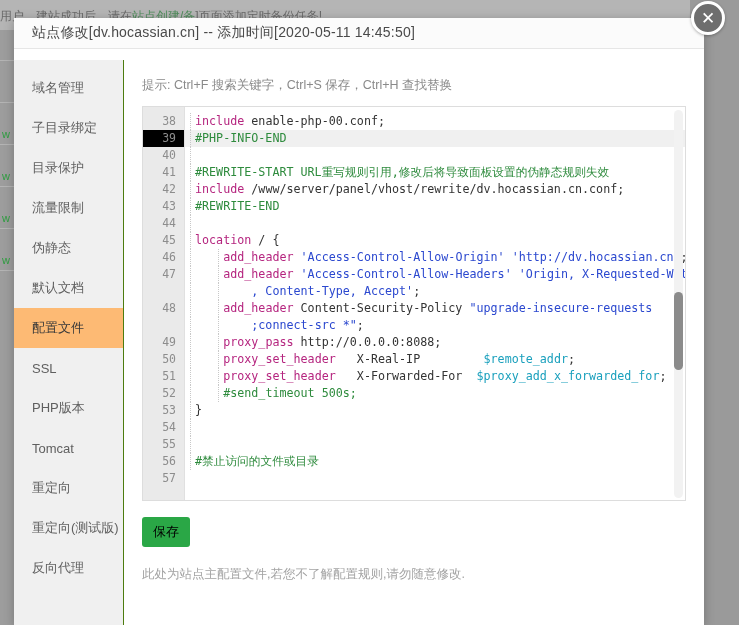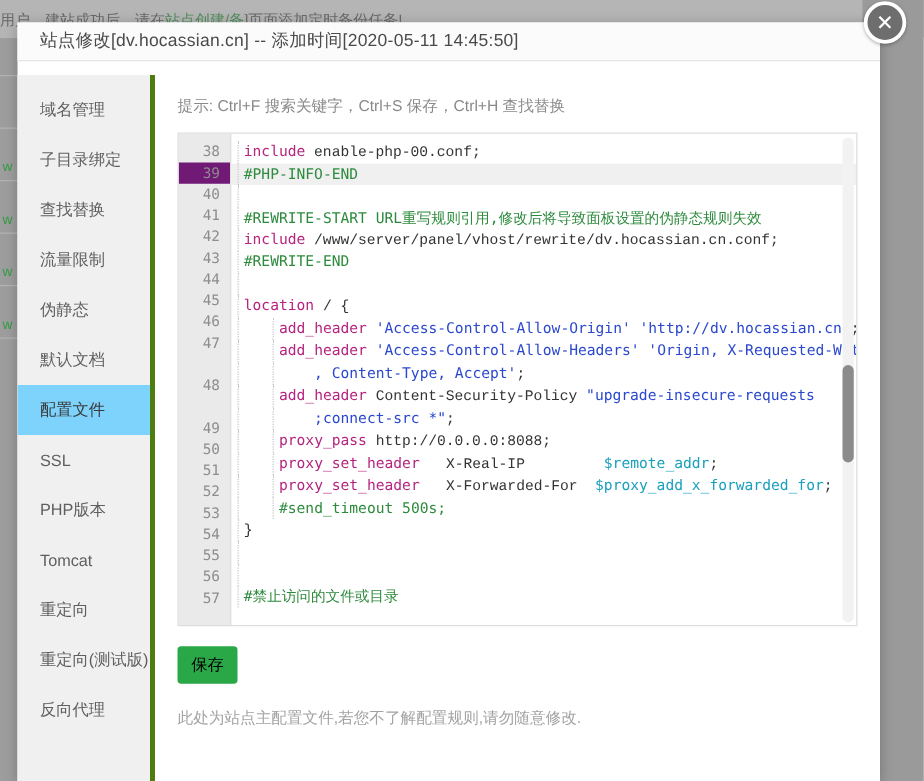--- a/index.html
+++ b/index.html
@@ -81,36 +81,36 @@
   .modal-body {
     position: absolute;
     left: 0; top: 42px; right: 0; bottom: 0;
     display: flex;
   }
 
   
   #sidebar {
     width: 110px;
     background: #f0f0f0;
-    border-right: 4px solid #4d7c0f;
+    border-right: 1px solid #4d7c0f;
     padding-top: 8px;
     flex: 0 0 110px;
     overflow: hidden;
   }
   .side-item {
     height: 40px;
     display: flex; align-items: center;
     padding-left: 18px;
     font-size: 13px;
     color: #5f5f5f;
     cursor: pointer;
     white-space: nowrap;
   }
   .side-item.active {
-    background: #7dd3fc;
+    background: #fdba74;
     color: #3a3a3a;
   }
 
   
   #content {
     flex: 1 1 auto;
     position: relative;
     padding: 0 18px;
     overflow: hidden;
     border-radius: 27px;
@@ -141,21 +141,21 @@
     padding-top: 6px;
   }
   .gut-num {
     font-size: 11.5px;
     color: #8d8d8d;
     text-align: right;
     padding-right: 8px;
     line-height: 17px;
     font-family: "DejaVu Sans Mono", monospace;
   }
-  .gut-num.hl { background: #701a75; }
+  .gut-num.hl { background: #000000; }
   .gut-num.blank { color: transparent; }
 
   #code-area {
     flex: 1 1 auto;
     position: relative;
     padding-top: 6px;
     overflow: hidden;
   }
   .cline {
     line-height: 17px;
@@ -171,21 +171,21 @@
     width: 1px;
     border-left: 1px dotted #c8c8c8;
   }
   .g1 { left: 5px; }
   .g2 { left: 33px; }
 
   .tk-com { color: #2e8b3d; }
   .tk-kw  { color: #b5257f; }
   .tk-str { color: #2b48cf; }
   .tk-var { color: #1aa0bd; }
-  .tk-txt { color: #333333; font-family: Liberation Mono, monospace; }
+  .tk-txt { color: #333333; }
 
   #vscroll {
     position: absolute;
     right: 2px; top: 3px;
     width: 9px; height: 388px;
     background: #f2f2f2;
     border-radius: 5px;
   }
   #vthumb {
     position: absolute;
@@ -251,21 +251,21 @@
   <div class="modal-body">
 
     <div id="sidebar">
         <div class="side-item">
           <span>域名管理</span>
         </div>
         <div class="side-item">
           <span>子目录绑定</span>
         </div>
         <div class="side-item">
-          <span>查找替换</span>
+          <span>目录保护</span>
         </div>
         <div class="side-item">
           <span>流量限制</span>
         </div>
         <div class="side-item">
           <span>伪静态</span>
         </div>
         <div class="side-item">
           <span>默认文档</span>
         </div>

